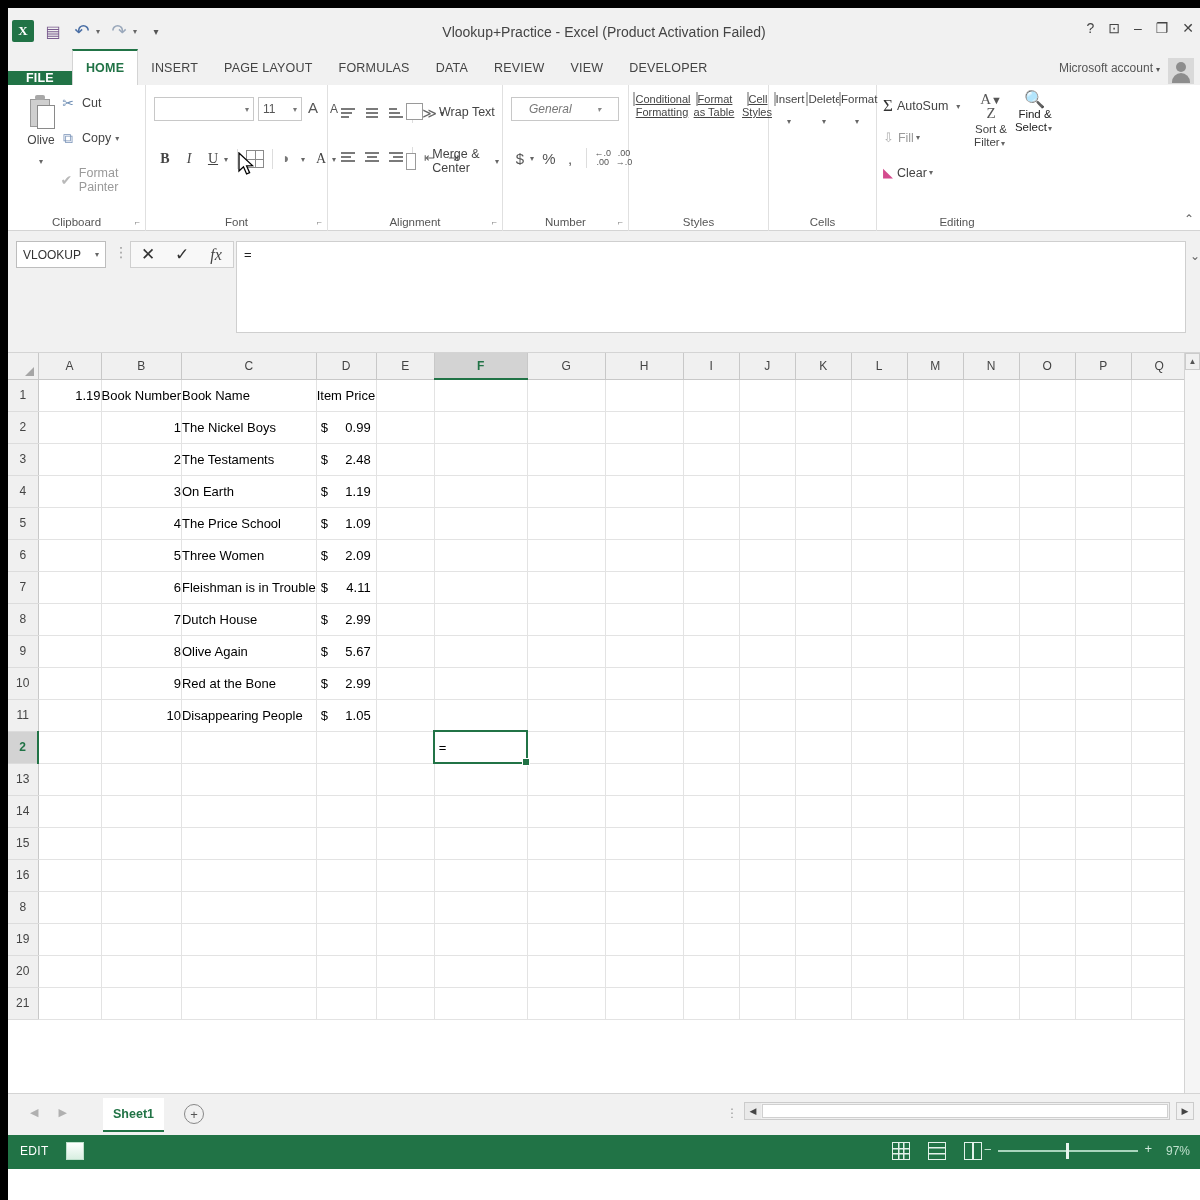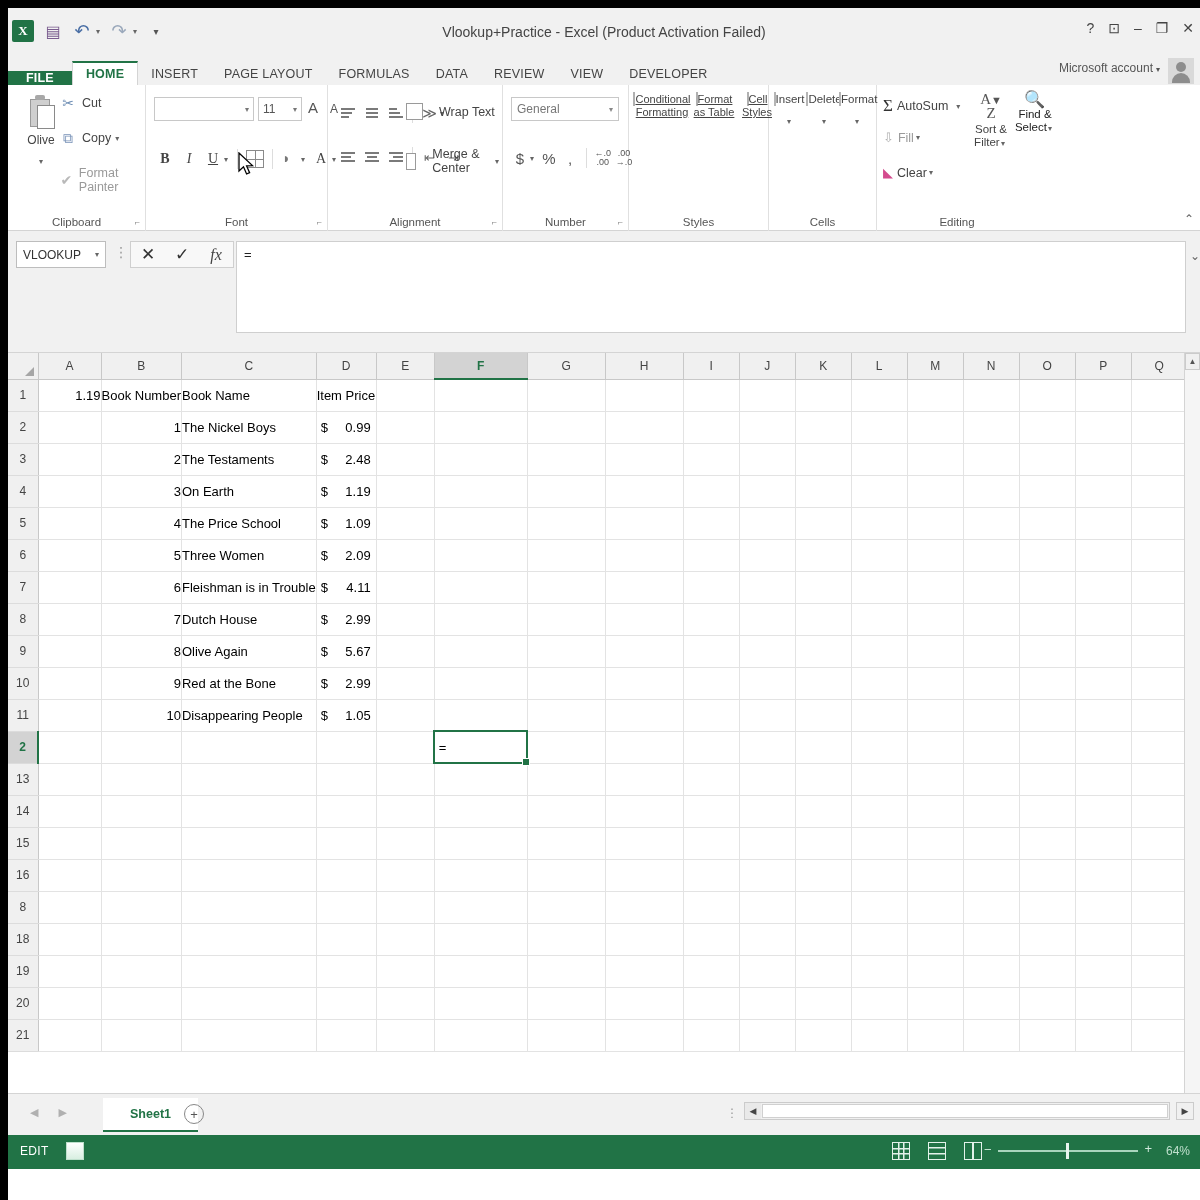--- a/index.html
+++ b/index.html
@@ -69,21 +69,21 @@
   .wc-close { font-size: 16px; }
 
   
   .tabstrip {
     position: relative;
     height: 29px;
     background: #f1f1f1;
   }
   .tabs { display: flex; align-items: flex-end; height: 29px; }
   .tab {
-    padding: 4px 13px;
+    padding: 10px 13px;
     display: flex; align-items: center;
     font-size: 12.5px; color: #444;
     cursor: default;
     letter-spacing: .2px;
   }
   .tab.file {
     background: #217346; color: #fff; font-weight: 600;
     padding: 0 18px;
   }
   .tab.active {
@@ -252,21 +252,21 @@
   .merge-item { top: 62px; }
   .wm-ico { width: 17px; height: 17px; border: 1px solid #9a9a9a; background: #fff; }
 
   
   .g-number { width: 126px; }
   .numfmt-box {
     position: absolute; left: 8px; top: 12px;
     width: 108px; height: 24px;
     border: 1px solid #c8c8c8; background: #fff;
     font-size: 12px; color: #777;
-    display: flex; align-items: center; padding: 0 5px;
+    display: flex; align-items: center; padding: 0 17px; font-style: italic;
   }
   .numfmt-box .caret { margin-left: auto; font-size: 8px; color: #888; }
   .nrow {
     position: absolute; left: 8px; top: 60px;
     display: flex; align-items: center; gap: 3px;
   }
   .nbtn {
     height: 26px; min-width: 18px;
     display: flex; align-items: center; justify-content: center;
     font-size: 15px; color: #555; cursor: default;
@@ -492,21 +492,21 @@
     display: flex; gap: 20px;
     font-size: 11px; color: #b0b0b0;
   }
   .sheet-tab {
     position: absolute; left: 95px; top: 4px;
     height: 34px; min-width: 56px;
     background: #fff;
     border-bottom: 2px solid #217346;
     display: flex; align-items: center; justify-content: center;
     font-size: 12.5px; font-weight: 600; color: #217346;
-    padding: 0 27px;
+    padding: 0 10px;
     cursor: default;
     text-align: center;
   }
   .add-sheet {
     position: absolute; left: 176px; top: 10px;
     width: 20px; height: 20px; border-radius: 50%;
     border: 1px solid #888; color: #555;
     display: flex; align-items: center; justify-content: center;
     font-size: 13px; cursor: default;
   }
@@ -1237,40 +1237,20 @@
             <td class="cell"></td>
             <td class="cell"></td>
             <td class="cell"></td>
             <td class="cell"></td>
             <td class="cell"></td>
             <td class="cell"></td>
             <td class="cell"></td>
             <td class="cell"></td>
           </tr>
           <tr>
-            <td class="rowhead">18</td>
-            <td class="cell"></td>
-            <td class="cell"></td>
-            <td class="cell"></td>
-            <td class="cell"></td>
-            <td class="cell"></td>
-            <td class="cell"></td>
-            <td class="cell"></td>
-            <td class="cell"></td>
-            <td class="cell"></td>
-            <td class="cell"></td>
-            <td class="cell"></td>
-            <td class="cell"></td>
-            <td class="cell"></td>
-            <td class="cell"></td>
-            <td class="cell"></td>
-            <td class="cell"></td>
-            <td class="cell"></td>
-          </tr>
-          <tr>
             <td class="rowhead">19</td>
             <td class="cell"></td>
             <td class="cell"></td>
             <td class="cell"></td>
             <td class="cell"></td>
             <td class="cell"></td>
             <td class="cell"></td>
             <td class="cell"></td>
             <td class="cell"></td>
             <td class="cell"></td>
@@ -1351,21 +1331,21 @@
     <div class="st-views">
       <div class="view-btn vb-normal"></div>
       <div class="view-btn vb-page"></div>
       <div class="view-btn vb-break"></div>
     </div>
     <div class="st-zoomslider">
       <span class="zs-minus">−</span>
       <span class="zs-thumb"></span>
       <span class="zs-plus">+</span>
     </div>
-    <div class="st-zoom">64%</div>
+    <div class="st-zoom">97%</div>
   </div>
 
   <div class="mouse-cursor" id="cursor" style="left: 230px; top: 144px;">
     <svg width="18" height="26" viewBox="0 0 18 26">
       <path d="M1,1 L1,19 L5.5,14.8 L8.6,22 L11.6,20.7 L8.6,13.9 L14.5,13.6 Z" fill="#ffffff" stroke="#000000" stroke-width="1.3"></path>
     </svg>
   </div>
 
 </div>
 

